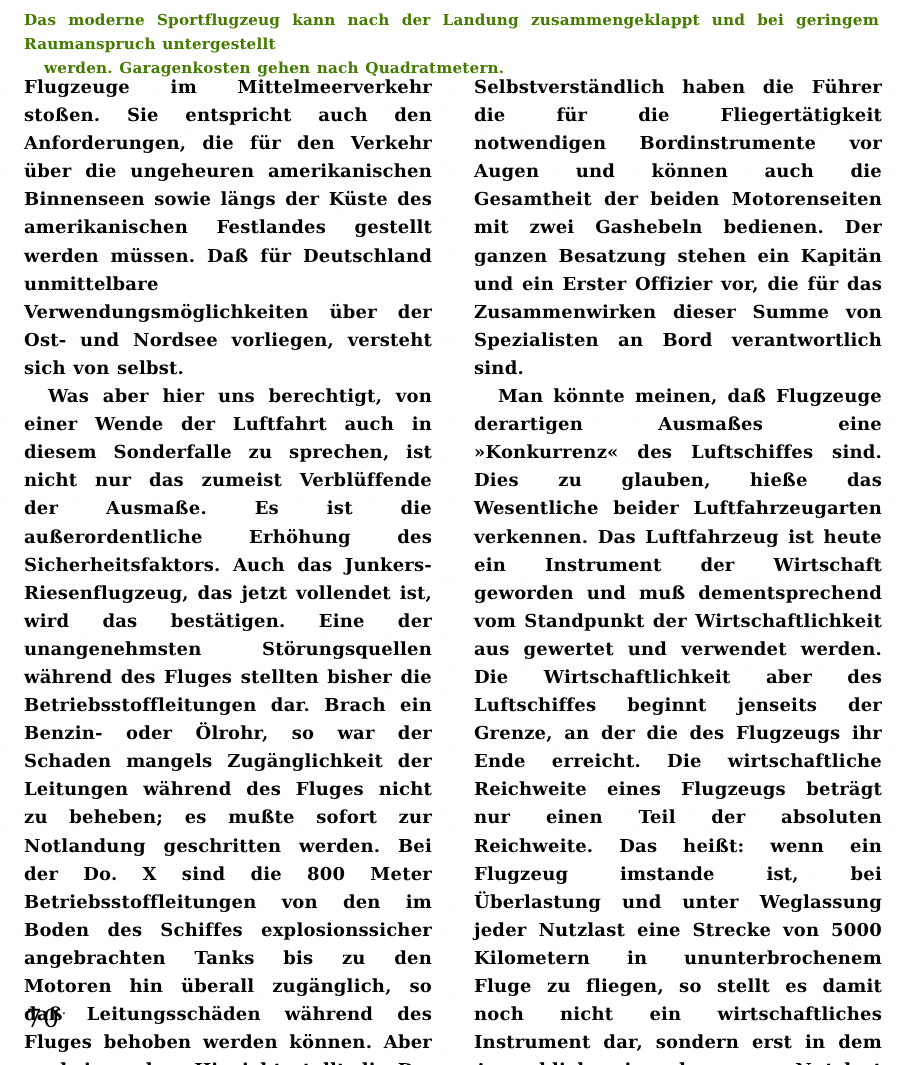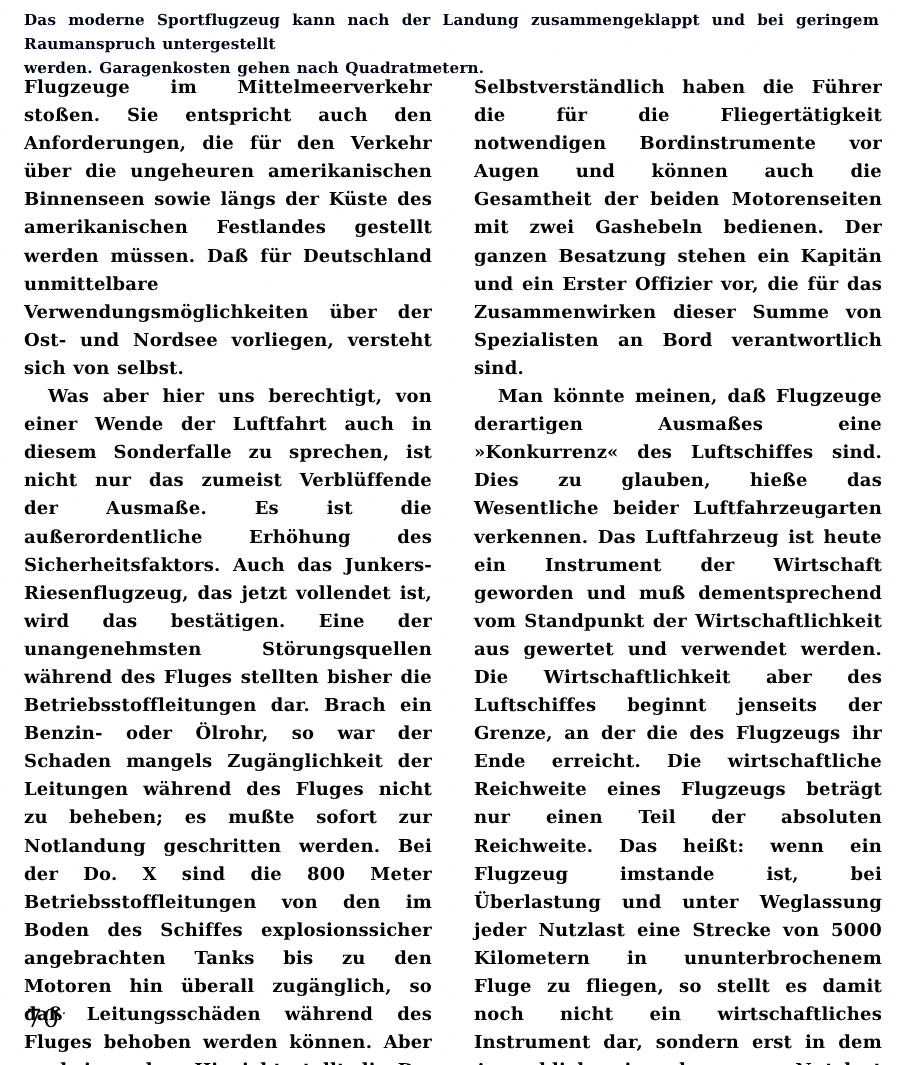--- a/index.html
+++ b/index.html
@@ -34,24 +34,25 @@
   }
   .caption {
     position: absolute;
     left: 24px;
     top: 8px;
     width: 855px;
     font-size: 15.2px;
     line-height: 24px;
     text-align: justify;
     text-justify: inter-word;
-    color: #0f172a;
+    color: #4d7c0f;
   }
   .caption .line2 {
     display: block;
+    margin-left: 20px;
   }
   .columns {
     position: absolute;
     left: 24px;
     top: 74px;
     width: 858px;
     display: flex;
     flex-direction: row;
     gap: 42px;
   }

